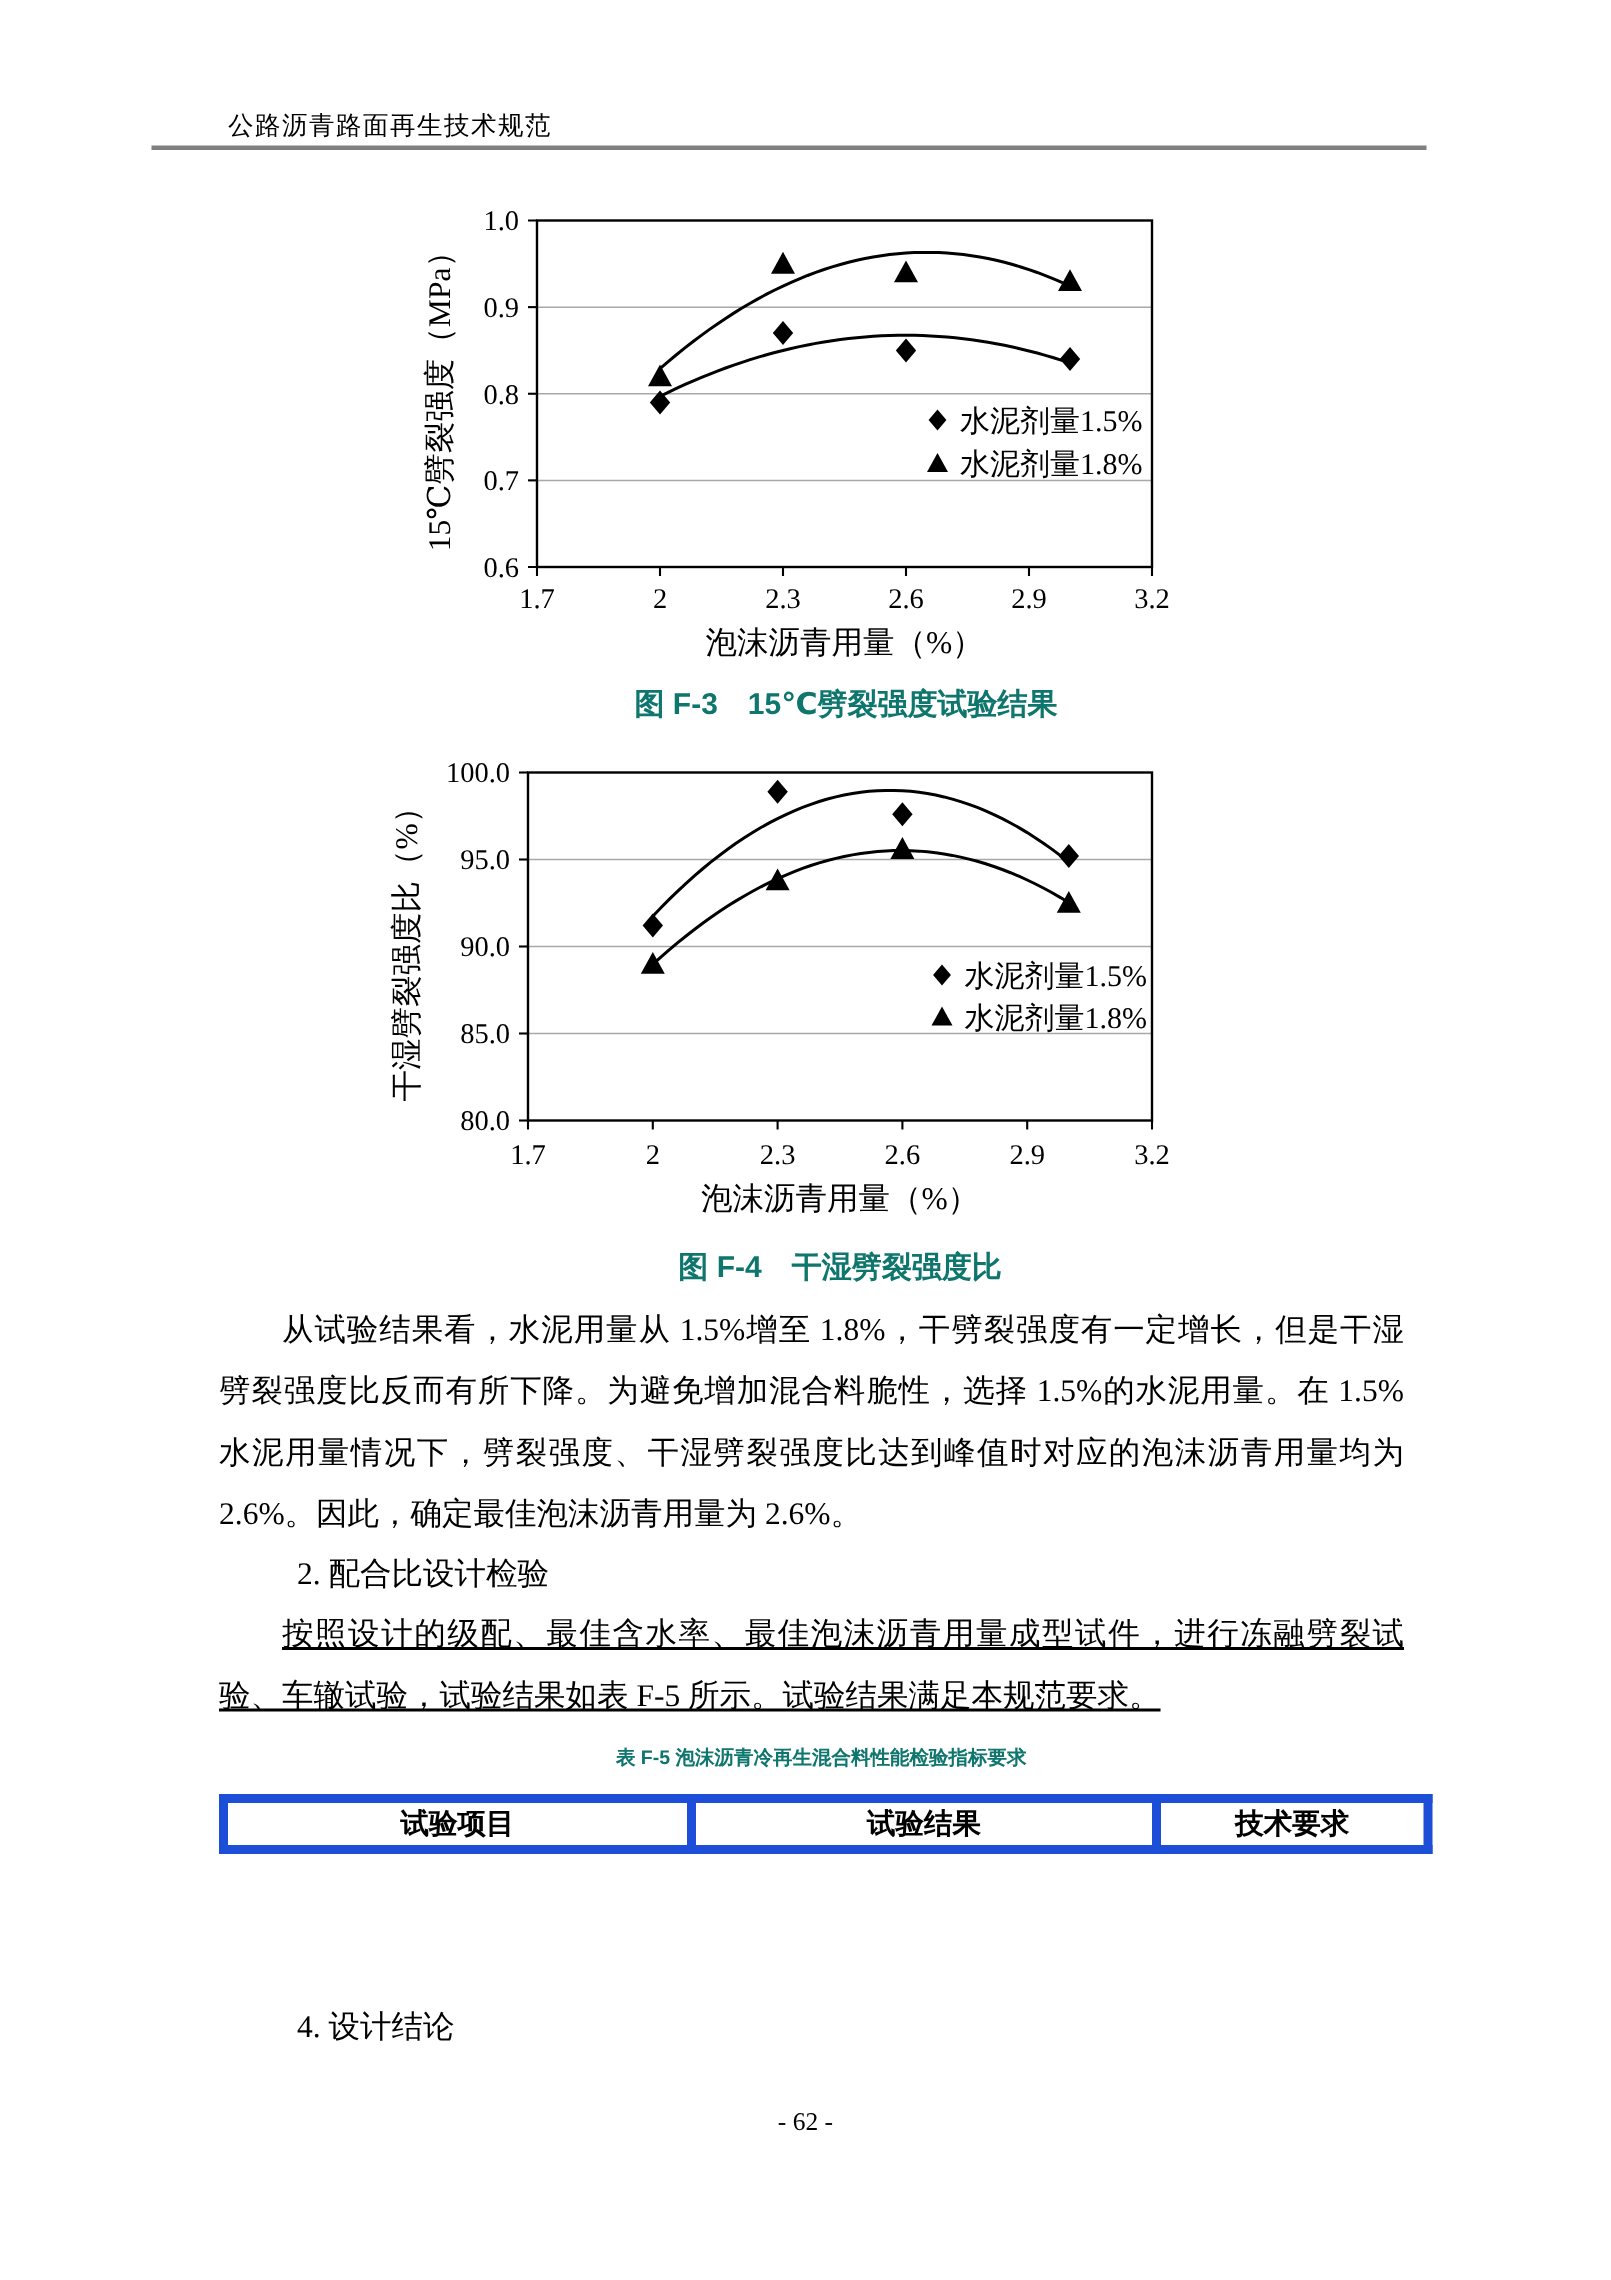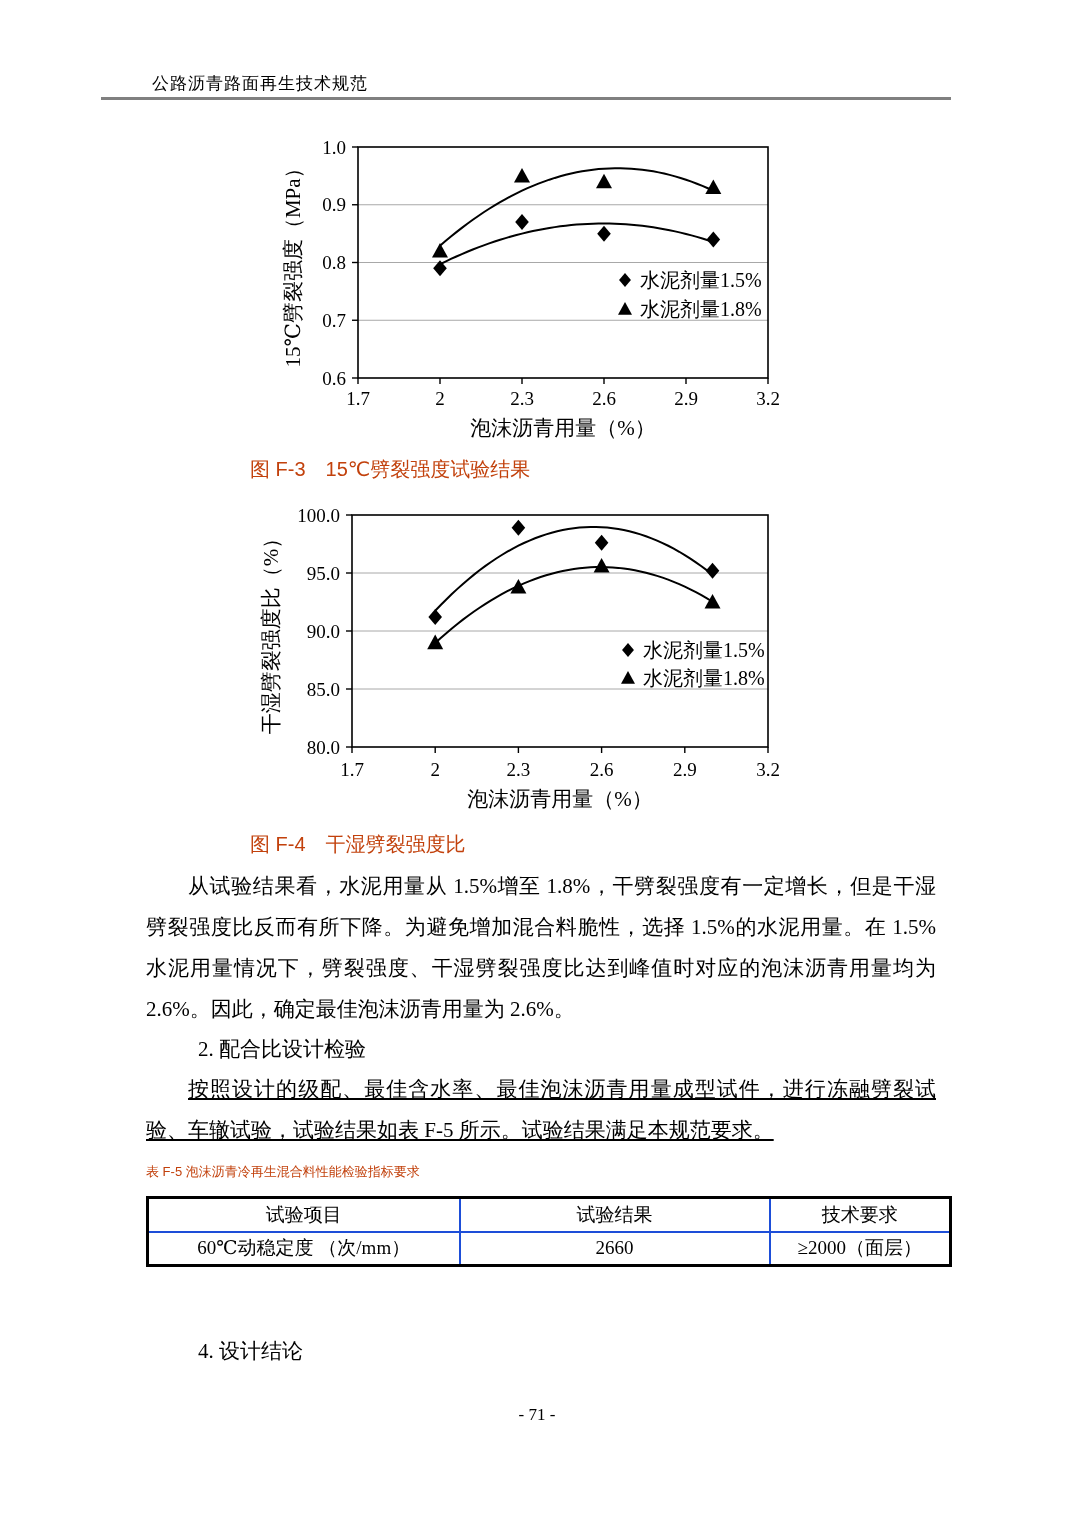--- a/index.html
+++ b/index.html
@@ -9,40 +9,40 @@
   }
   .header-text{position:absolute;left:152px;top:72px;font-size:17px;letter-spacing:1px;color:#000000;}
   .header-rule{position:absolute;left:101px;top:97px;width:850px;height:3px;background:#808080;}
   figure.fig{position:absolute;margin:0;padding:0;}
   .fig1{left:250px;top:133px;width:550px;height:322px;}
   .fig2{left:250px;top:498px;width:550px;height:332px;}
   .fig svg{display:block;}
   svg text{font-family:"Liberation Serif","DejaVu Serif",serif;fill:#000;}
   .caption{
     position:absolute;font-family:"Liberation Sans","DejaVu Sans",sans-serif;
-    font-weight:normal;font-size:20px;text-align:left;color:#c2410c;
+    font-weight:bold;font-size:20px;text-align:center;color:#0f766e;
   }
   .cap1{left:250px;top:456px;width:628px;}
   .cap2{left:250px;top:831px;width:620px;}
   .bodytext{
     position:absolute;left:146px;width:790px;margin:0;
     font-size:21px;line-height:41px;text-align:justify;
   }
   .para1{top:866px;text-indent:42px;}
   .para2{top:1069px;text-indent:42px;text-decoration:underline;}
   .heading{position:absolute;left:198px;font-size:21px;line-height:28px;}
   .h5{top:1035px;}
   .h6{top:1337px;}
   .tcap{left:146px;top:1163px;width:803px;font-size:13px;}
   table.f5{
     position:absolute;left:146px;top:1196px;width:803px;
     border-collapse:collapse;font-size:19px;text-align:center;
     border:3px solid #000;table-layout:fixed;
   }
-  table.f5 th,table.f5 td{border:2px solid #1d4ed8;font-weight:normal;padding:0;}
+  table.f5 th,table.f5 td{border:6px solid #1d4ed8;font-weight:bold;padding:0;}
   table.f5 tr{height:34px;}
   .page-number{position:absolute;left:0;top:1405px;width:1074px;text-align:center;font-size:17px;}
 </style>
 </head>
 <body>
 
 <div class="page">
 
   <div class="header-text">公路沥青路面再生技术规范</div>
   <div class="header-rule"></div>
@@ -182,25 +182,20 @@
         <col style="width:181px">
       </colgroup>
     <thead>
       <tr>
         <th>试验项目</th>
         <th>试验结果</th>
         <th>技术要求</th>
       </tr>
     </thead>
     <tbody>
-      <tr>
-        <td>60℃动稳定度 （次/mm）</td>
-        <td>2660</td>
-        <td>≥2000（面层）</td>
-      </tr>
     </tbody>
   </table>
 
   <div class="heading h6">4. 设计结论</div>
 
-  <div class="page-number">- 71 -</div>
+  <div class="page-number">- 62 -</div>
 
 </div>
 
 </body></html>

